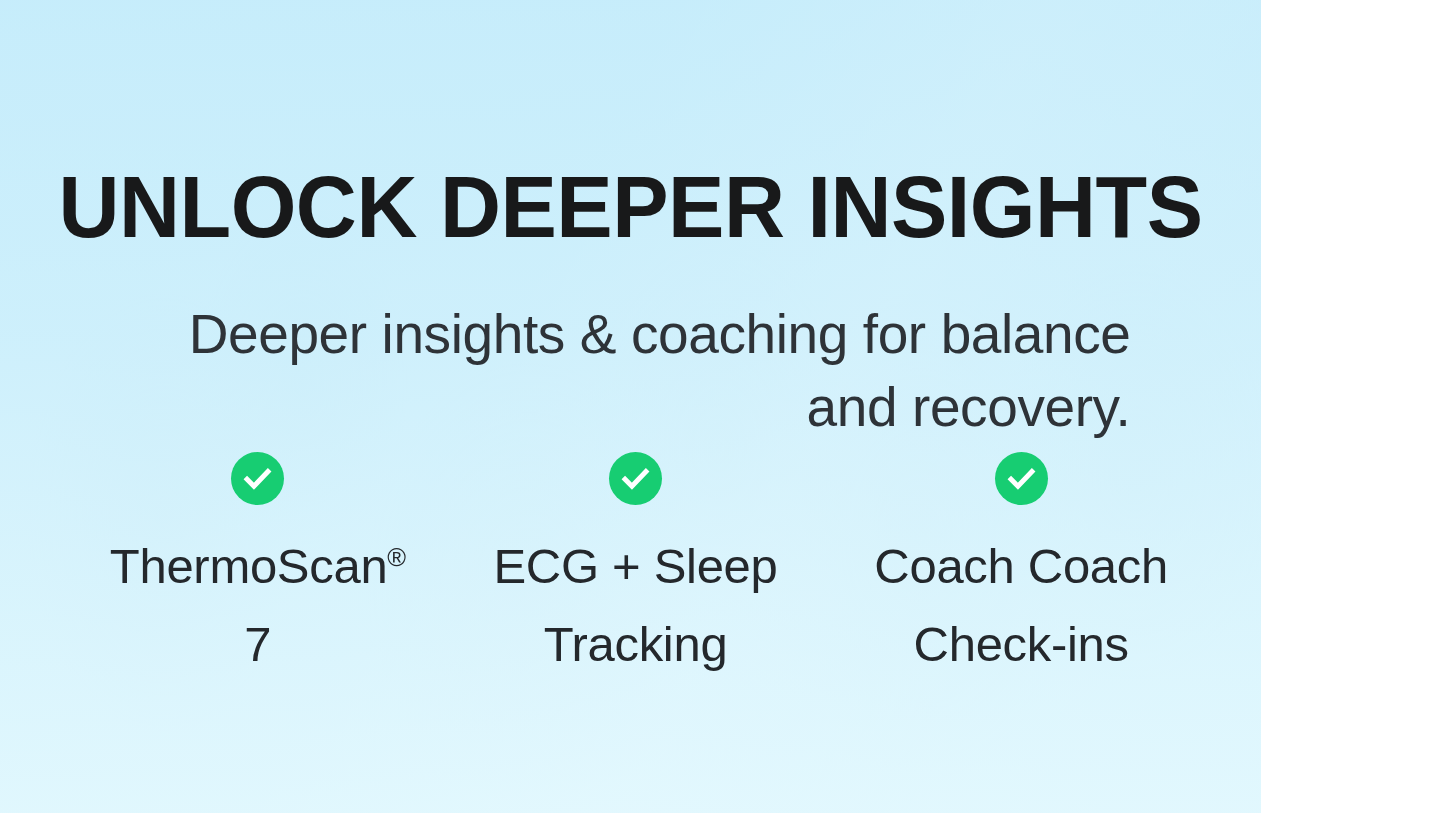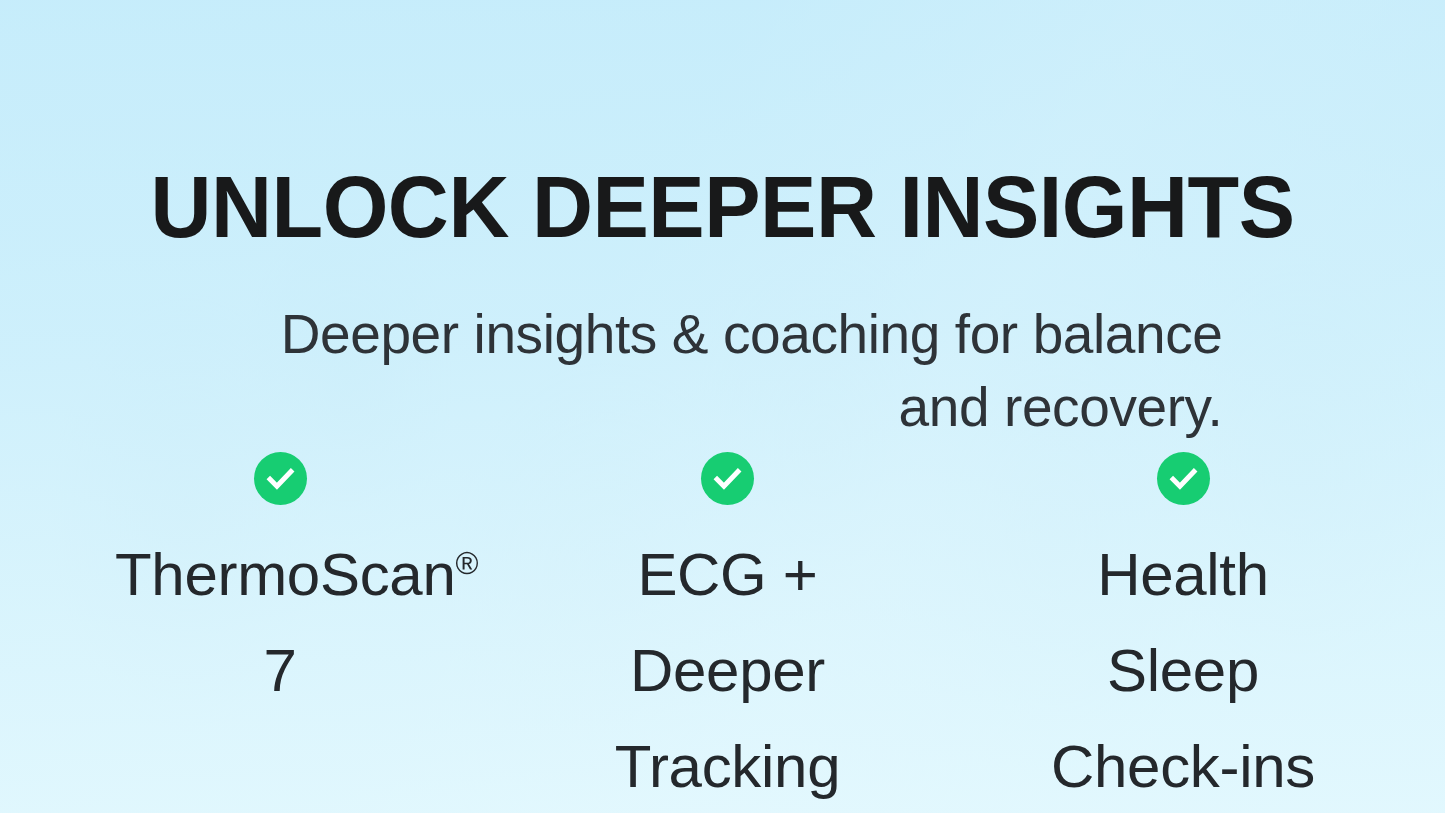--- a/index.html
+++ b/index.html
@@ -12,21 +12,21 @@
     width: 1445px;
     height: 813px;
     overflow: hidden;
     font-family: "Liberation Sans", sans-serif;
     -webkit-font-smoothing: antialiased;
   }
 
   
   .promo-card {
     position: relative;
-    width: 1445px;
+    width: 1261px;
     height: 813px;
     box-sizing: border-box;
     overflow: hidden;
     background: linear-gradient(168deg,
                   #c2ecfb 0%,
                   #c5edfb 22%,
                   #cdeffb 46%,
                   #d4f2fc 68%,
                   #daf5fd 86%,
                   #def6fd 100%);
@@ -151,21 +151,21 @@
   .check-badge svg {
     display: block;
     width: 33px;
     height: 33px;
   }
 
   .feature-label {
     margin-top: 22px;
     font-family: "Liberation Sans", sans-serif;
     font-weight: 400;
-    font-size: 60px;
+    font-size: 49px;
     line-height: 1.6;
     letter-spacing: -0.3px;
     color: #24282c;
     max-width: 330px;
   }
 
   .feature-label sup {
     font-size: 0.52em;
     vertical-align: super;
     line-height: 0;
@@ -198,27 +198,27 @@
           <span>ThermoScan</span><sup>®</sup><span> 7</span>
         </div>
       </div>
 
       <div class="feature feature--2">
         <span class="check-badge">
           <svg viewBox="0 0 24 24" aria-hidden="true">
             <path d="M4.4 12.6 L9.4 17.6 L19.6 6.9" fill="none" stroke="#ffffff" stroke-width="3.6" stroke-linecap="square" stroke-linejoin="miter"></path>
           </svg>
         </span>
-        <div class="feature-label">ECG + Deeper Tracking</div>
+        <div class="feature-label">ECG + Sleep Tracking</div>
       </div>
 
       <div class="feature feature--3">
         <span class="check-badge">
           <svg viewBox="0 0 24 24" aria-hidden="true">
             <path d="M4.4 12.6 L9.4 17.6 L19.6 6.9" fill="none" stroke="#ffffff" stroke-width="3.6" stroke-linecap="square" stroke-linejoin="miter"></path>
           </svg>
         </span>
-        <div class="feature-label">Health Sleep Check-ins</div>
+        <div class="feature-label">Coach Coach Check-ins</div>
       </div>
 
     </div>
   </div>
 </div>
 
 </body></html>

